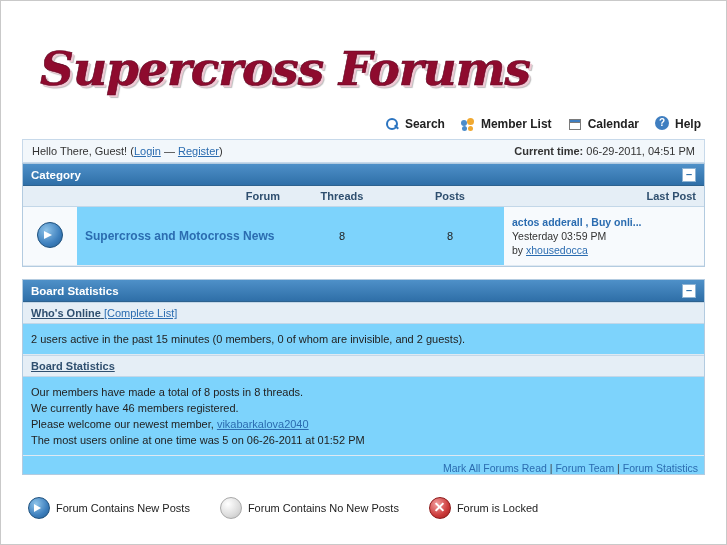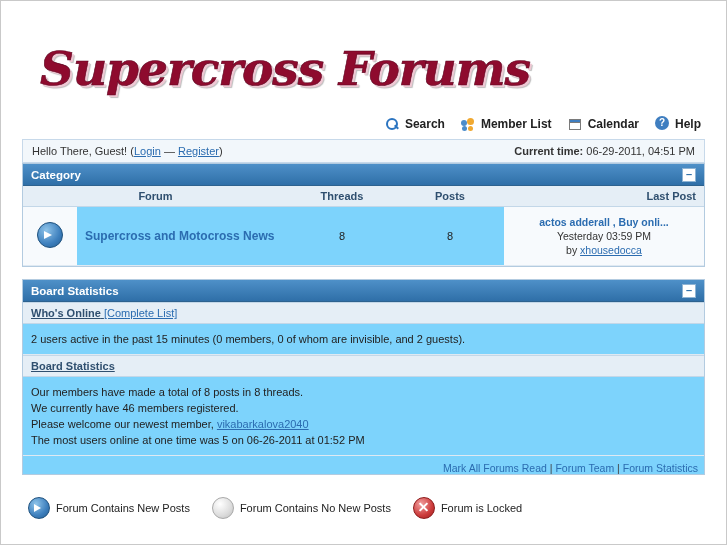--- a/index.html
+++ b/index.html
@@ -207,21 +207,21 @@
   }
   table.forumtable th {
     background: #e5eef6;
     color: #2f4f6f;
     font-weight: bold;
     font-size: 11px;
     height: 20px;
     border-bottom: 1px solid #c3d7e8;
     padding: 0 8px;
   }
-  table.forumtable th.c-forum { text-align: center; }
+  table.forumtable th.c-forum { text-align: right; }
   table.forumtable th.c-threads,
   table.forumtable th.c-posts { text-align: center; width: 92px; }
   table.forumtable th.c-last { text-align: right; width: 184px; }
 
   table.forumtable td {
     padding: 8px 8px;
     vertical-align: middle;
     border-bottom: 1px solid #dfe9f2;
   }
   td.icon-cell {
@@ -252,21 +252,21 @@
     font-size: 12px;
     text-decoration: none;
     cursor: pointer;
   }
   td.num {
     text-align: center;
     font-size: 11px;
     color: #222;
   }
   td.lastpost {
-    text-align: center;
+    text-align: left;
     font-size: 10.5px;
     color: #333;
     line-height: 14px;
     background: #f7fafd;
   }
   td.lastpost a {
     color: #2b6cb0;
     font-weight: bold;
     text-decoration: none;
     cursor: pointer;
@@ -307,21 +307,21 @@
   .footer-links a {
     color: #2b6cb0;
     text-decoration: none;
     cursor: pointer;
   }
 
   
   .legend {
     display: flex;
     align-items: center;
-    gap: 8px;
+    gap: 16px;
     padding: 10px 0 0 6px;
     font-size: 11px;
     color: #222;
   }
   .legend .item { display: flex; align-items: center; gap: 6px; margin-right: 14px; }
   .lg-icon { width: 20px; height: 20px; border-radius: 50%; display: inline-block; position: relative; }
   .lg-new {
     background: radial-gradient(circle at 35% 30%, #8fc4ea 0%, #3d7fbd 60%, #255d92 100%);
     border: 1px solid #1f527f;
   }

